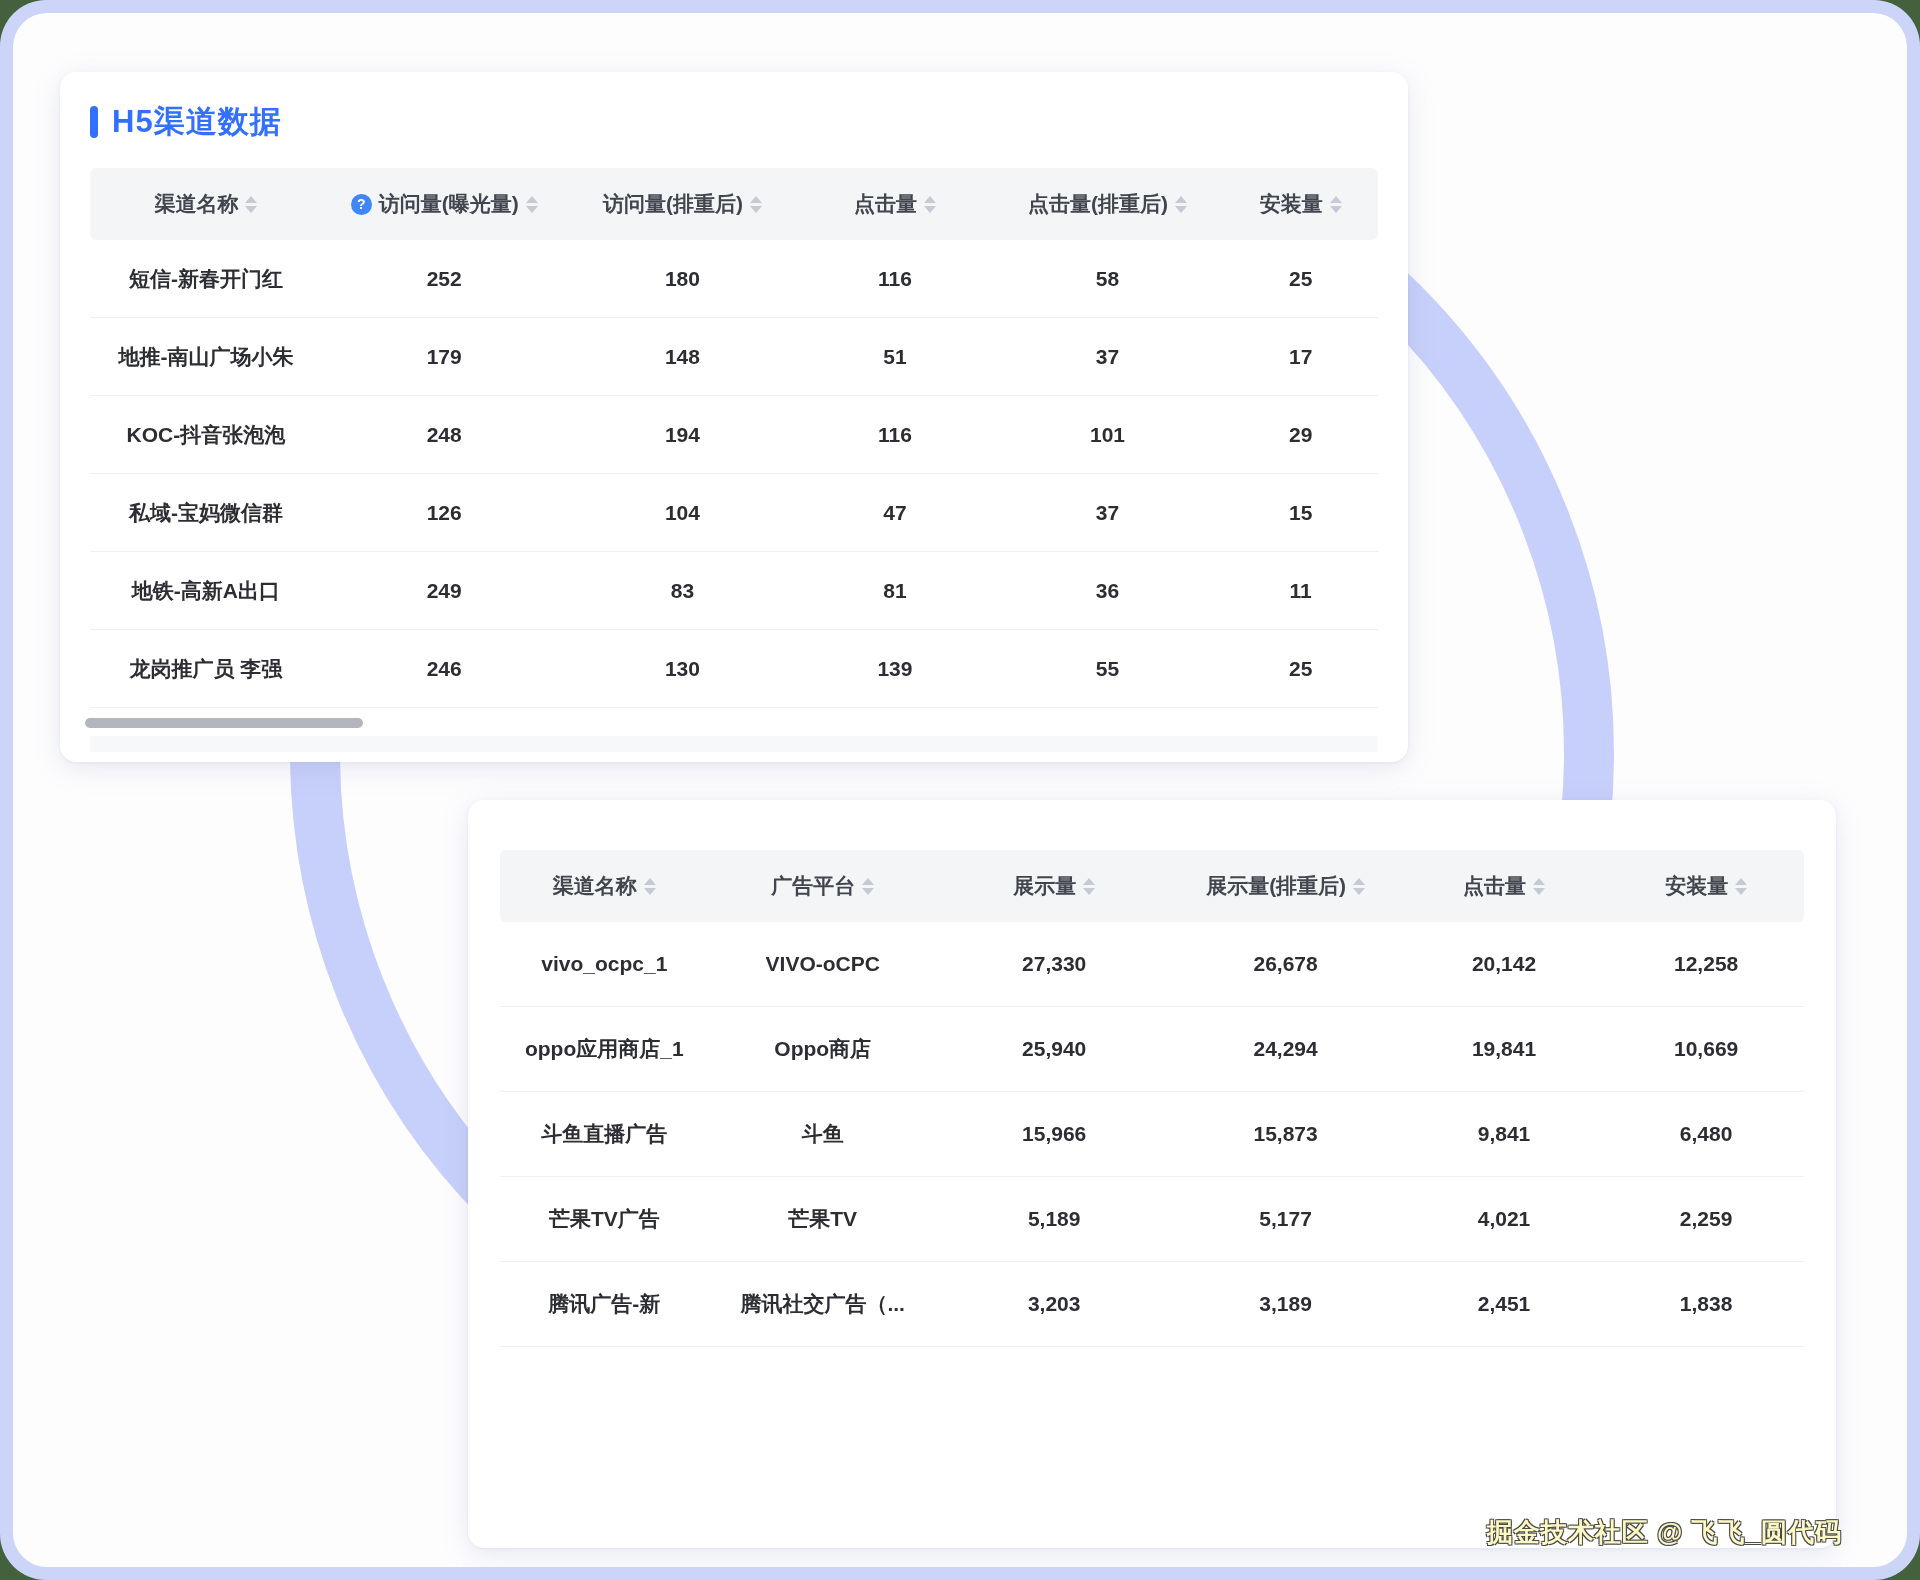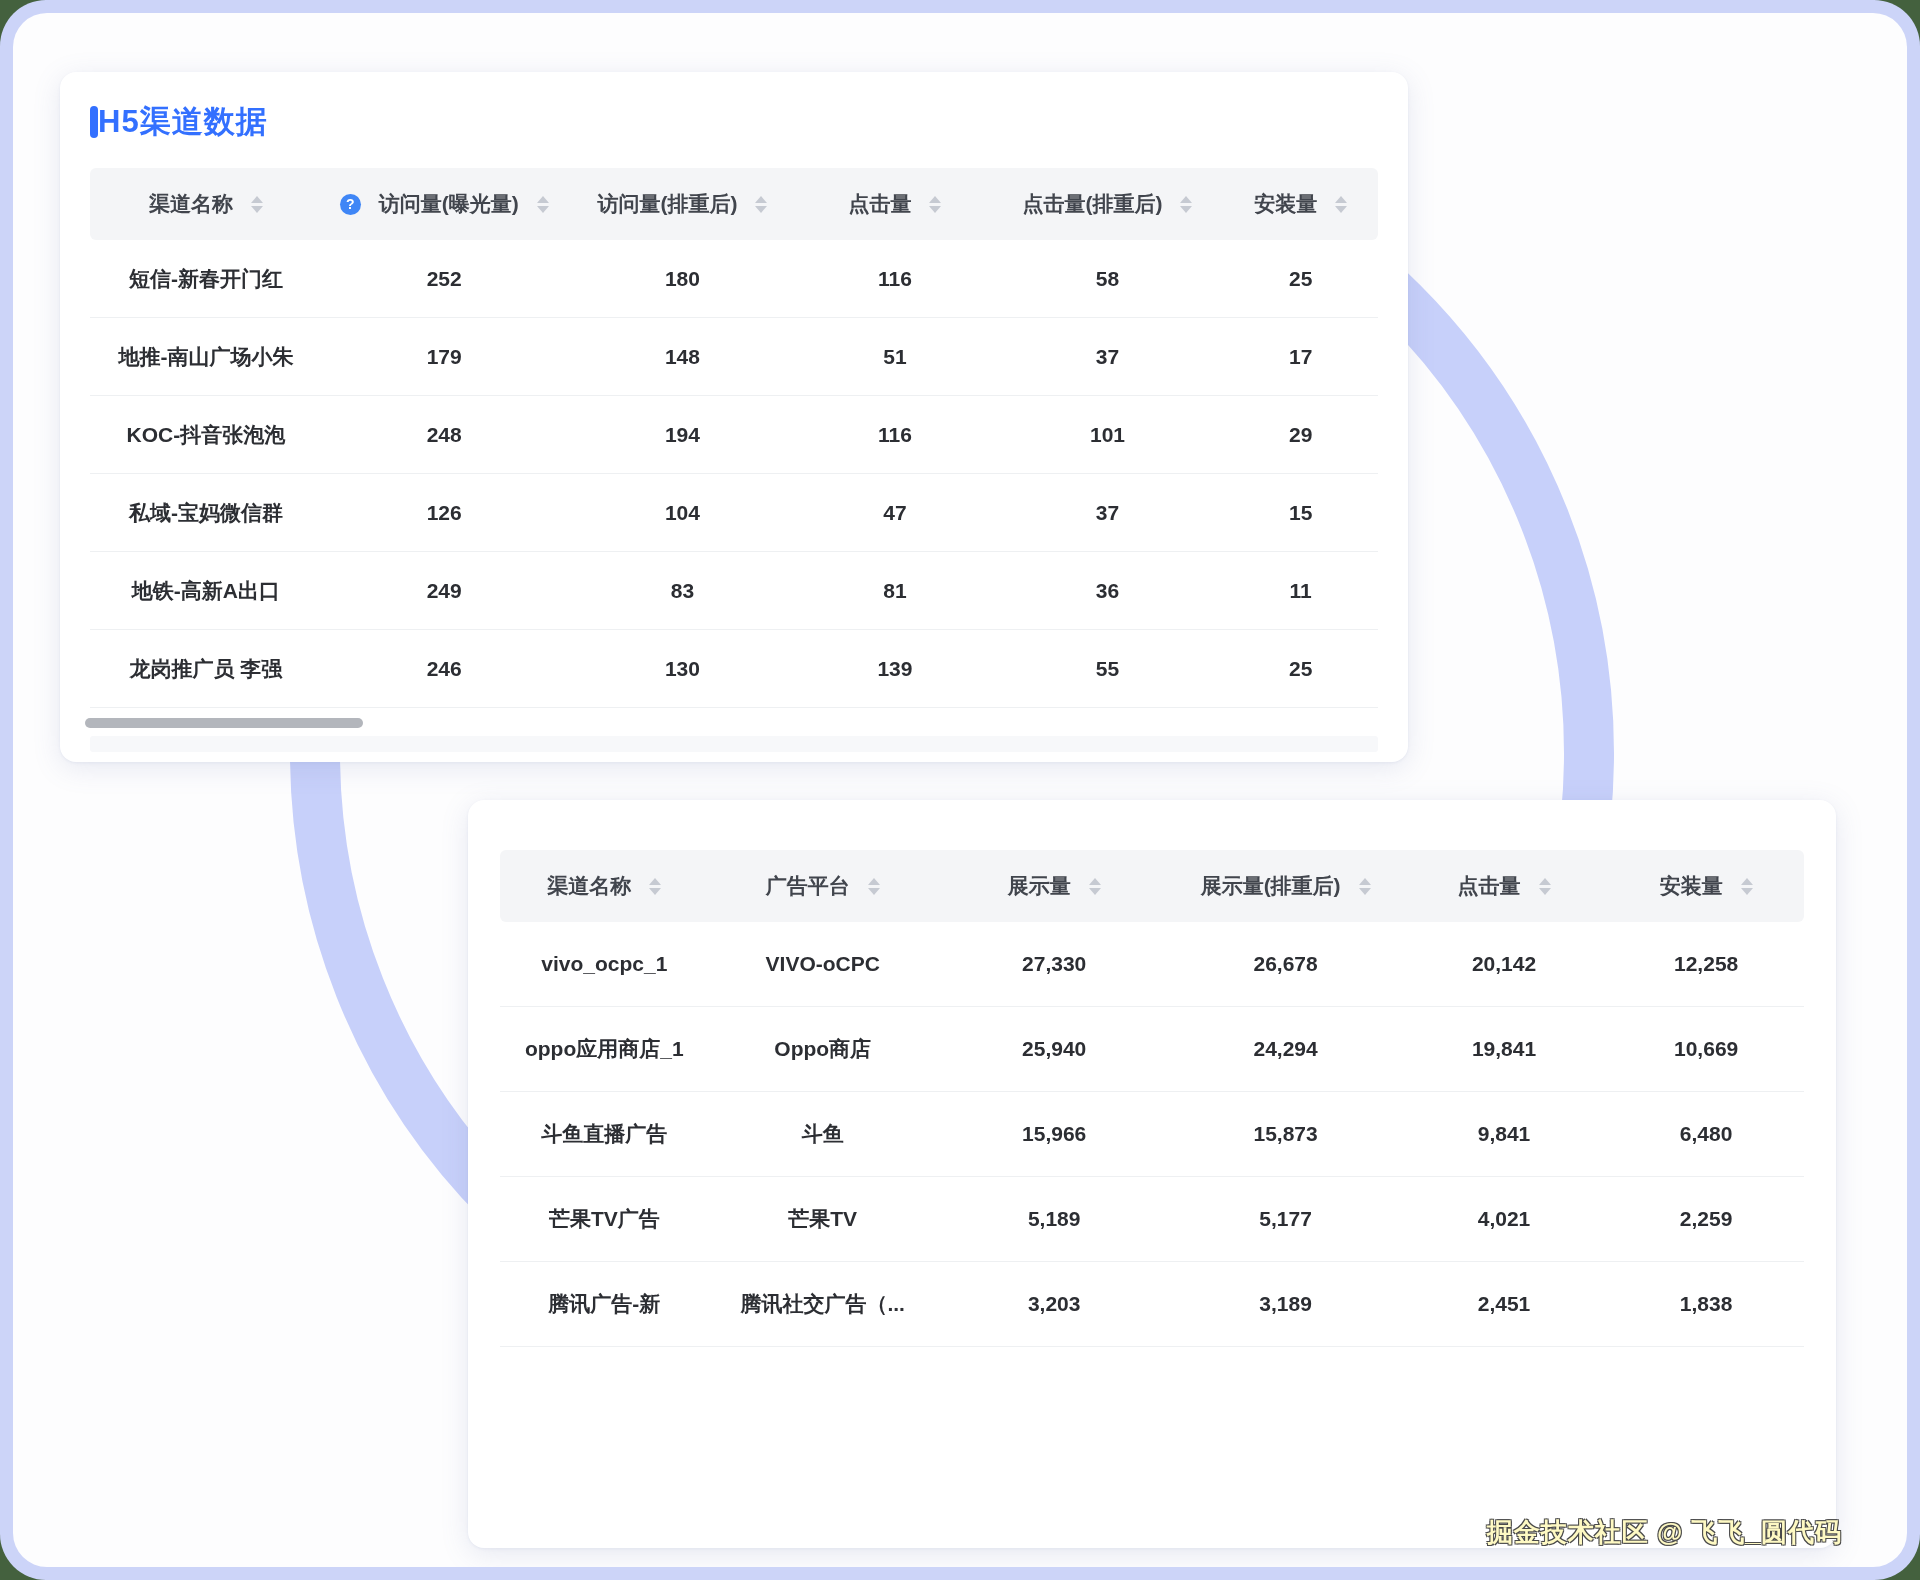--- a/index.html
+++ b/index.html
@@ -12,27 +12,27 @@
   body{font-family:"Liberation Sans","DejaVu Sans",sans-serif;background:var(--corner);}
   #canvas{position:relative;width:1920px;height:1580px;background:var(--corner);}
   .frame{position:absolute;inset:0;background:var(--frame);border-radius:46px;}
   .inner{position:absolute;inset:13px;background:var(--inner-bg);border-radius:34px;overflow:hidden;}
   .ring{position:absolute;left:277px;top:78px;width:1324px;height:1324px;border:50px solid var(--ring);
         border-radius:50%;z-index:1;}
   .card{position:absolute;background:var(--card-bg);border-radius:16px;z-index:2;
         box-shadow:0 6px 28px rgba(110,125,175,.16),0 1px 3px rgba(110,125,175,.10);}
   #card-h5{left:47px;top:59px;width:1348px;height:690px;padding:30px 30px 0 30px;}
   #card-ad{left:455px;top:787px;width:1368px;height:748px;padding:50px 32px 0 32px;}
-  .card-title{display:flex;align-items:center;height:40px;margin-bottom:26px;}
+  .card-title{display:flex;align-items:center;gap:14px;height:40px;margin-bottom:26px;}
   .title-bar{width:8px;height:32px;border-radius:4px;background:var(--accent);}
   .title-text{font-size:31px;font-weight:700;color:var(--accent);letter-spacing:1px;}
   .thead{display:grid;background:var(--header-bg);border-radius:6px;align-items:center;height:72px;}
   #card-h5 .thead,#card-h5 .tr{grid-template-columns:18% 19% 18% 15% 18% 12%;}
   #card-ad .thead,#card-ad .tr{grid-template-columns:16% 17.5% 18% 17.5% 16% 15%;}
-  .th{display:flex;align-items:center;justify-content:center;gap:18px;font-size:21px;font-weight:700;
+  .th{display:flex;align-items:center;justify-content:center;gap:7px;font-size:21px;font-weight:700;
       color:var(--header-text);cursor:pointer;}
   .help{display:inline-flex;align-items:center;justify-content:center;width:21px;height:21px;
         border-radius:50%;background:#3f86f6;color:#fff;font-size:14px;font-weight:700;flex:0 0 auto;}
   .sort{display:inline-flex;flex-direction:column;gap:3px;flex:0 0 auto;}
   .sort i{display:block;width:0;height:0;border-left:6px solid transparent;border-right:6px solid transparent;}
   .sort .up{border-bottom:7px solid #c6cad2;}
   .sort .dn{border-top:7px solid #c6cad2;}
   .tbody .tr{display:grid;align-items:center;border-bottom:1px solid var(--divider);}
   #card-h5 .tbody .tr{height:78px;}
   #card-ad .tbody .tr{height:85px;}

